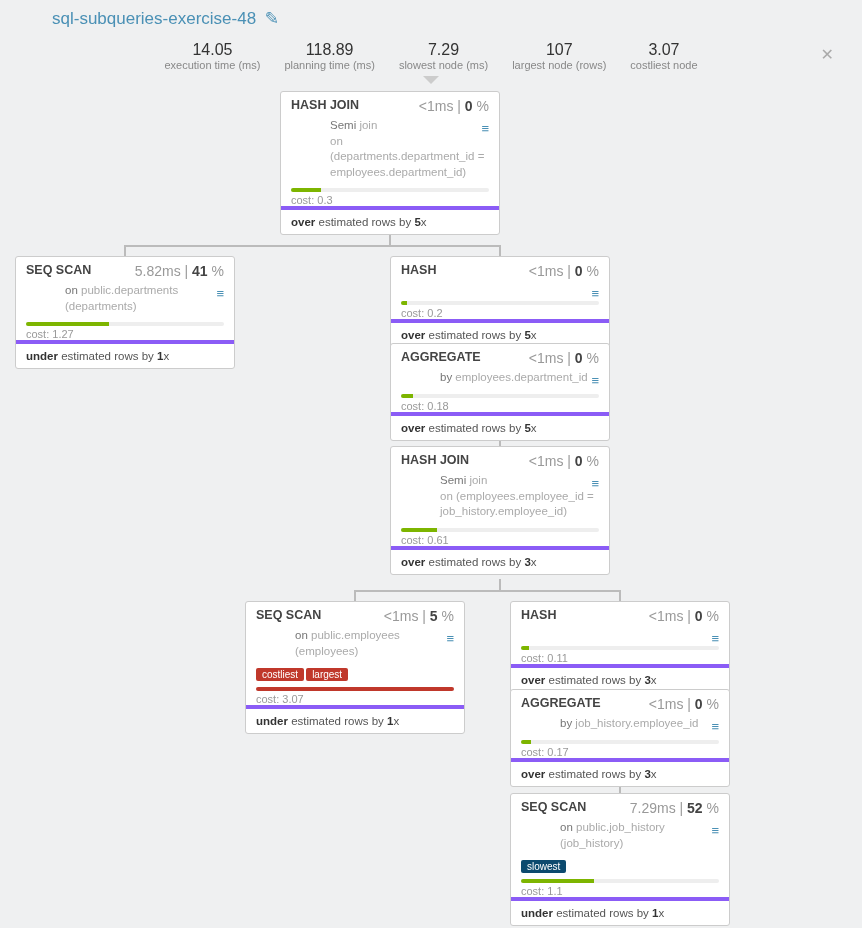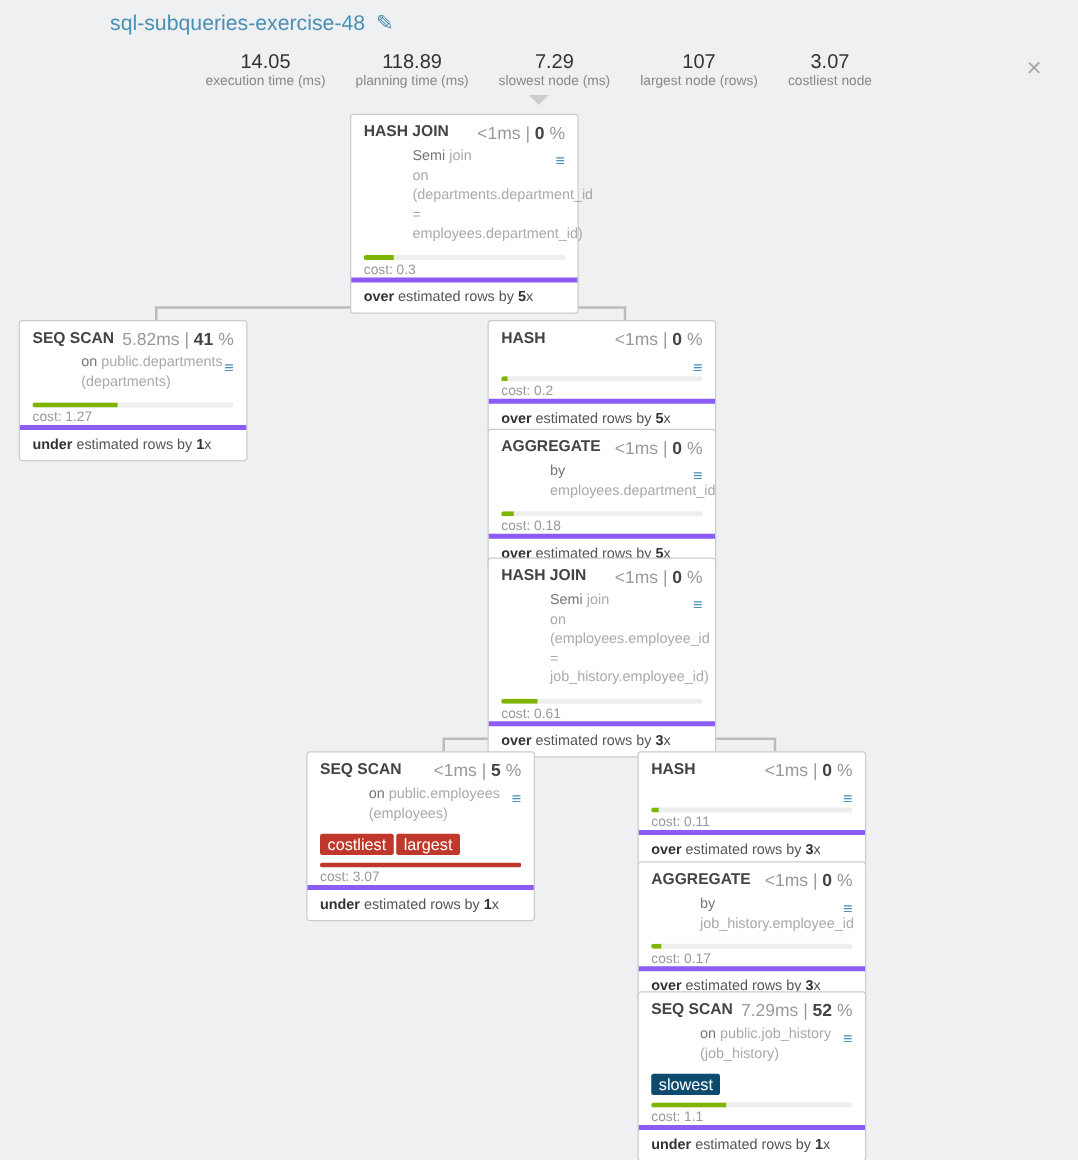--- a/index.html
+++ b/index.html
@@ -1,35 +1,35 @@
 <!DOCTYPE html>
 <html><head>
 <meta charset="utf-8">
 <style>
 * { box-sizing: border-box; margin: 0; padding: 0; }
 body { font-family: -apple-system, BlinkMacSystemFont, "Segoe UI", Helvetica, Arial, sans-serif; background: #eff0f1; color: #555; font-size: 13px; width: 862px; height: 928px; position: relative; overflow: hidden; }
-.title-bar { padding: 8px 0 0 88px; font-size: 17px; color: #4a90b5; font-weight: 400; }
+.title-bar { padding: 8px 0 0 52px; font-size: 17px; color: #4a90b5; font-weight: 400; }
 .edit-icon { color: #4a90b5; margin-left: 4px; }
 .stats { display: flex; justify-content: center; gap: 24px; padding: 12px 0 10px; position: relative; }
 .stat { text-align: center; }
 .stat-val { font-size: 16px; color: #333; }
 .stat-lbl { font-size: 11px; color: #888; }
 .close-x { position: absolute; right: 28px; top: 16px; color: #aaa; font-size: 16px; cursor: pointer; }
 .arrow-down { position: absolute; left: 50%; transform: translateX(-50%); top: 76px; width: 0; height: 0; border-left: 8px solid transparent; border-right: 8px solid transparent; border-top: 8px solid #ccc; }
 .canvas { position: relative; width: 862px; height: 850px; }
-.node { position: absolute; width: 183px; background: #fff; border: 1px solid #ccc; border-radius: 3px; font-size: 12px; }
+.node { position: absolute; width: 220px; background: #fff; border: 1px solid #ccc; border-radius: 3px; font-size: 12px; }
 .node-hdr { display: flex; justify-content: space-between; padding: 6px 10px 4px; }
 .node-title { font-weight: 700; color: #444; font-size: 12.5px; }
 .node-stats { font-size: 14px; color: #999; }
 .node-stats .b { color: #444; font-weight: 700; }
 .node-body { padding: 0 10px 4px; color: #777; font-size: 11.5px; line-height: 1.35; position: relative; margin-left: 39px; }
 .node-body .gray { color: #aaa; }
 .db-icon { position: absolute; right: 10px; top: 2px; color: #4a90b5; font-size: 13px; }
 .badges { padding: 4px 10px 2px; }
-.badge { display: inline-block; padding: 1px 6px; border-radius: 2px; color: #fff; font-size: 13px; margin-right: 2px; }
+.badge { display: inline-block; padding: 1px 6px; border-radius: 2px; color: #fff; font-size: 10px; margin-right: 2px; }
 .badge.red { background: #c0382b; }
 .badge.orange { background: #0c4a6e; }
 .bar-row { padding: 4px 10px 0; }
 .bar { height: 4px; background: #eee; border-radius: 2px; overflow: hidden; }
 .bar-fill { height: 100%; }
 .green { background: #7db500; }
 .red { background: #c0382b; }
 .cost { padding: 2px 10px 0; color: #999; font-size: 11px; border-bottom: 4px solid #8b5cf6; }
 .est { padding: 6px 10px; font-size: 11.5px; color: #555; }
 .est strong { color: #333; }

